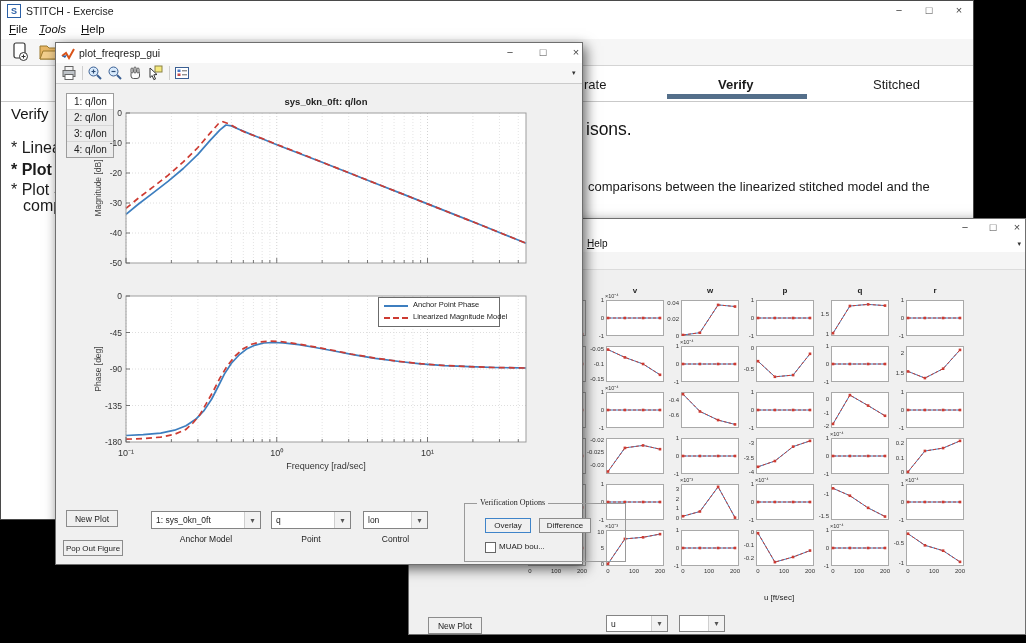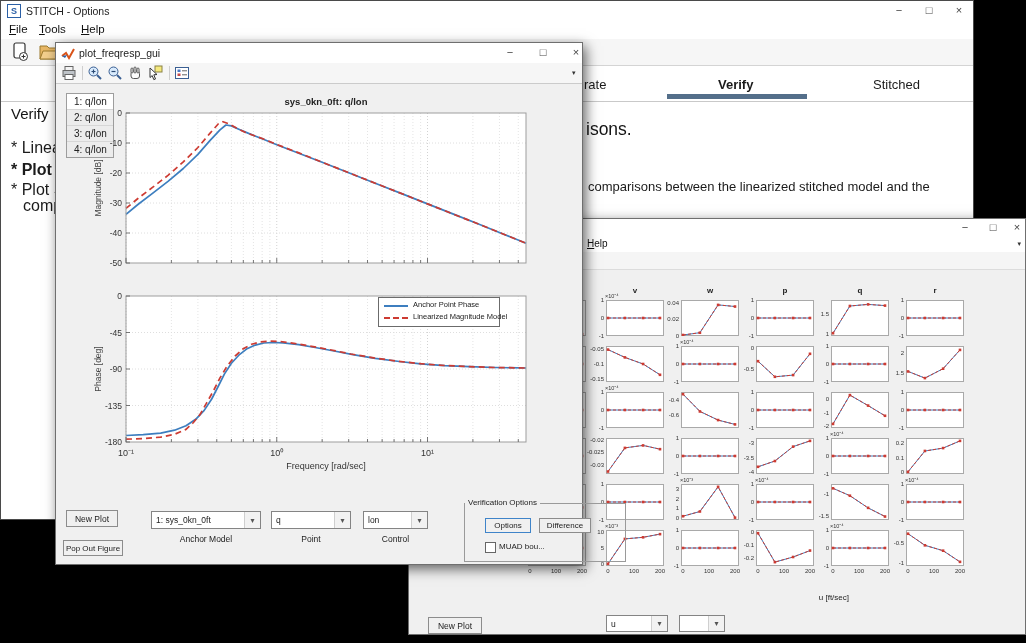--- a/index.html
+++ b/index.html
@@ -34,51 +34,51 @@
   .list-item{height:15px;line-height:15px;font-size:10px;color:#222;padding-left:7px;border-bottom:1px solid #d6d6d6;background:#ececec;}
   .list-item.selected{background:#fff;}
   #bode-mag,#bode-phase{position:absolute;left:35px;}
   #bode-mag{top:50px;}
   #bode-phase{top:240px;}
   #legend-box{position:absolute;left:322px;top:254px;width:120px;height:28px;background:#fff;border:1px solid #6b6b6b;z-index:5;}
   .legend-row{position:absolute;left:5px;height:12px;}
   .legend-sample{position:absolute;left:0;top:5px;width:24px;}
   .legend-label{position:absolute;left:29px;top:0px;font-size:7.5px;color:#222;white-space:nowrap;}
   #verif-group{position:absolute;left:408px;top:460px;width:160px;height:57px;border:1px solid #9a9a9a;}
-  #verif-title{position:absolute;left:0;top:-6px;font-size:8px;color:#222;background:#f0f0f0;padding:0 3px;}
+  #verif-title{position:absolute;left:12px;top:-6px;font-size:8px;color:#222;background:#f0f0f0;padding:0 3px;font-family:Liberation Serif, serif;}
   .cb{position:absolute;width:9px;height:9px;background:#fff;border:1px solid #666;}
   
   #grid-win{left:408px;top:218px;width:618px;height:417px;background:#f0f0f0;border:1px solid #6f6f6f;box-sizing:border-box;z-index:20;}
   #grid-menubar{position:absolute;left:0;top:18px;right:0;height:15px;background:#fff;border-bottom:1px solid #dcdcdc;}
   #grid-toolbar{position:absolute;left:0;top:33px;right:0;height:17px;background:#f5f5f5;border-bottom:1px solid #dcdcdc;}
   .cell{position:absolute;width:78px;height:56px;}
   .cell svg{position:absolute;}
   .cell .tick{position:absolute;left:0;width:18px;text-align:right;font-size:6px;color:#333;}
   .cell .exp{position:absolute;left:19px;top:0px;font-size:5.5px;color:#333;}
   .cell .xtick{position:absolute;top:46px;width:16px;text-align:center;font-size:6px;color:#333;}
   .coltitle{position:absolute;width:58px;text-align:center;font-size:8px;color:#222;font-weight:bold;}
-  #grid-xlabel{position:absolute;left:300px;top:374px;width:140px;text-align:right;font-size:8px;color:#222;}
+  #grid-xlabel{position:absolute;left:300px;top:374px;width:140px;text-align:center;font-size:8px;color:#222;}
   .overflow-arrow{position:absolute;font-size:7px;color:#333;}
   u{text-decoration:underline;}
 </style>
 </head>
 <body>
 
 <div id="main-win" class="win">
   <div class="titlebar">
     <span style="position:absolute;left:6px;top:3px;width:14px;height:14px;border:1.5px solid #2a5fa5;color:#2a5fa5;
                  font-size:9px;font-weight:bold;text-align:center;line-height:13px;box-sizing:border-box;">S</span>
-    <span class="title-text" style="left:25px;">STITCH - Options</span>
+    <span class="title-text" style="left:25px;">STITCH - Exercise</span>
     <span class="winbtn" style="left:884px;">−</span>
     <span class="winbtn" style="left:914px;">□</span>
     <span class="winbtn" style="left:944px;">×</span>
   </div>
   <div class="menu-bar" style="top:20px;height:18px;border-bottom:1px solid #ececec;">
     <span class="menu-item" style="left:8px;"><u>F</u>ile</span>
-    <span class="menu-item" style="left:38px;"><u>T</u>ools</span>
+    <span class="menu-item" style="left:38px;font-style:italic;"><u>T</u>ools</span>
     <span class="menu-item" style="left:80px;"><u>H</u>elp</span>
   </div>
   <div id="main-toolbar">
     <svg class="tool-icon" style="left:10px;top:3px;width:20px;height:20px;" viewBox="0 0 20 20">
       <rect x="3" y="1" width="11" height="15" rx="2" fill="#fff" stroke="#333" stroke-width="1.2"></rect>
       <circle cx="12.5" cy="14.5" r="4" fill="#fff" stroke="#333"></circle>
       <path d="M12.5 12.5 v4 M10.5 14.5 h4" stroke="#333" stroke-width="1"></path>
     </svg>
     <svg class="tool-icon" style="left:38px;top:4px;width:22px;height:18px;" viewBox="0 0 22 18">
       <path d="M1 16 L1 3 L8 3 L10 5 L20 5 L20 16 Z" fill="#e8b765" stroke="#9c7a2e"></path>
@@ -862,18 +862,18 @@
   <div class="ctl-label" style="left:215px;top:491px;width:80px;">Point</div>
 
   <div class="dd" style="left:307px;top:468px;width:65px;height:18px;">
     <span class="dd-text">lon</span>
     <span class="dd-arrow" style="line-height:17px;">▾</span>
   </div>
   <div class="ctl-label" style="left:307px;top:491px;width:65px;">Control</div>
 
   <div id="verif-group">
     <div id="verif-title">Verification Options</div>
-    <div class="btn" style="left:20px;top:14px;width:46px;height:15px;line-height:13px;border:1.5px solid #3f84c9;font-size:8px;">Options</div>
+    <div class="btn" style="left:20px;top:14px;width:46px;height:15px;line-height:13px;border:1.5px solid #3f84c9;font-size:8px;">Overlay</div>
     <div class="btn" style="left:74px;top:14px;width:52px;height:15px;line-height:14px;font-size:8px;">Difference</div>
     <div class="cb" style="left:20px;top:38px;"></div>
     <div style="position:absolute;left:34px;top:38px;font-size:8px;color:#222;">MUAD bou...</div>
   </div>
 </div>
 
 </body></html>

